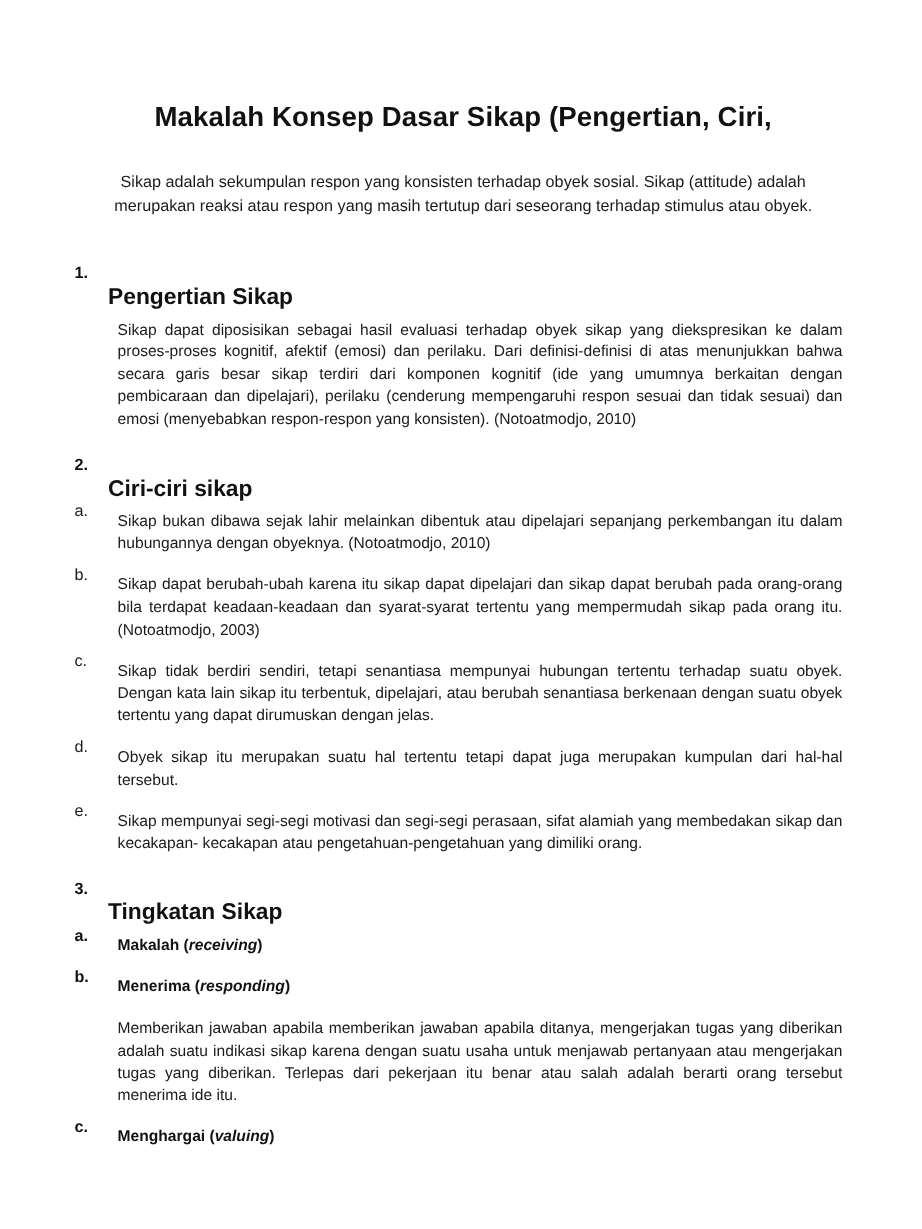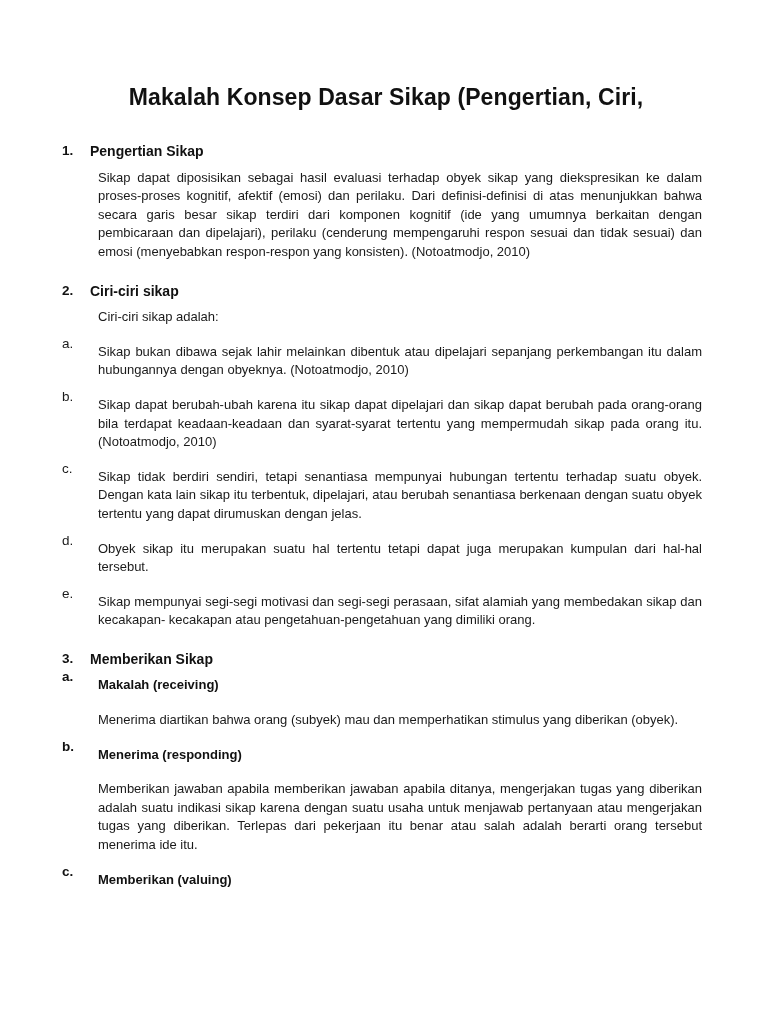--- a/index.html
+++ b/index.html
@@ -41,109 +41,103 @@
   .row { display: flex; align-items: flex-start; }
   .marker {
     flex: 0 0 28px;
     font-size: 13.5px;
     line-height: 18.6px;
     color: #1a1a1a;
   }
   .heading-row .marker, .heading-row .htext { font-weight: bold; color: #111111; }
   .htext {
     flex: 1;
-    font-size: 14px;
+    font-size: 19px;
     line-height: 18.6px;
+    margin-top: 20px;
   }
   .body-text {
     flex: 1;
     margin: 8px;
     font-size: 13px;
     line-height: 18.6px;
     text-align: justify;
     color: #1a1a1a;
   }
   .intro-text { text-align: left; }
   .term { font-weight: bold; color: #111111; }
-  .term .it { }
+  .term .it { font-style: italic; }
   .item { margin: 0; }
 </style>
 </head>
 <body>
 
 <div class="page">
 
   <h1 class="doc-title"><span>Makalah Konsep Dasar Sikap (Pengertian, Ciri,</span><br></h1>
 
+  <p class="abstract">Sikap adalah sekumpulan respon yang konsisten terhadap obyek sosial. Sikap (attitude) adalah merupakan reaksi atau respon yang masih tertutup dari seseorang terhadap stimulus atau obyek.</p>
 
   <div class="sec">
     <div class="row heading-row">
       <span class="marker">1.</span>
       <span class="htext">Pengertian Sikap</span>
     </div>
     <div class="row">
       <span class="marker"></span>
       <p class="body-text">Sikap dapat diposisikan sebagai hasil evaluasi terhadap obyek sikap yang diekspresikan ke dalam proses-proses kognitif, afektif (emosi) dan perilaku. Dari definisi-definisi di atas menunjukkan bahwa secara garis besar sikap terdiri dari komponen kognitif (ide yang umumnya berkaitan dengan pembicaraan dan dipelajari), perilaku (cenderung mempengaruhi respon sesuai dan tidak sesuai) dan emosi (menyebabkan respon-respon yang konsisten). (Notoatmodjo, 2010)</p>
     </div>
   </div>
 
   <div class="sec">
     <div class="row heading-row">
       <span class="marker">2.</span>
       <span class="htext">Ciri-ciri sikap</span>
     </div>
-    <div class="row">
-      <span class="marker"></span>
-      <p class="body-text intro-text">Ciri-ciri sikap adalah:</p>
-    </div>
     <div class="row item">
       <span class="marker">a.</span>
       <p class="body-text">Sikap bukan dibawa sejak lahir melainkan dibentuk atau dipelajari sepanjang perkembangan itu dalam hubungannya dengan obyeknya. (Notoatmodjo, 2010)</p>
     </div>
     <div class="row item">
       <span class="marker">b.</span>
-      <p class="body-text">Sikap dapat berubah-ubah karena itu sikap dapat dipelajari dan sikap dapat berubah pada orang-orang bila terdapat keadaan-keadaan dan syarat-syarat tertentu yang mempermudah sikap pada orang itu. (Notoatmodjo, 2010)</p>
+      <p class="body-text">Sikap dapat berubah-ubah karena itu sikap dapat dipelajari dan sikap dapat berubah pada orang-orang bila terdapat keadaan-keadaan dan syarat-syarat tertentu yang mempermudah sikap pada orang itu. (Notoatmodjo, 2003)</p>
     </div>
     <div class="row item">
       <span class="marker">c.</span>
       <p class="body-text">Sikap tidak berdiri sendiri, tetapi senantiasa mempunyai hubungan tertentu terhadap suatu obyek. Dengan kata lain sikap itu terbentuk, dipelajari, atau berubah senantiasa berkenaan dengan suatu obyek tertentu yang dapat dirumuskan dengan jelas.</p>
     </div>
     <div class="row item">
       <span class="marker">d.</span>
       <p class="body-text">Obyek sikap itu merupakan suatu hal tertentu tetapi dapat juga merupakan kumpulan dari hal-hal tersebut.</p>
     </div>
     <div class="row item">
       <span class="marker">e.</span>
       <p class="body-text">Sikap mempunyai segi-segi motivasi dan segi-segi perasaan, sifat alamiah yang membedakan sikap dan kecakapan- kecakapan atau pengetahuan-pengetahuan yang dimiliki orang.</p>
     </div>
   </div>
 
   <div class="sec">
     <div class="row heading-row">
       <span class="marker">3.</span>
-      <span class="htext">Memberikan Sikap</span>
+      <span class="htext">Tingkatan Sikap</span>
     </div>
 
     <div class="row item heading-row">
       <span class="marker">a.</span>
       <p class="body-text term"><span>Makalah (</span><span class="it">receiving</span><span>)</span></p>
-    </div>
-    <div class="row">
-      <span class="marker"></span>
-      <p class="body-text">Menerima diartikan bahwa orang (subyek) mau dan memperhatikan stimulus yang diberikan (obyek).</p>
     </div>
 
     <div class="row item heading-row">
       <span class="marker">b.</span>
       <p class="body-text term"><span>Menerima (</span><span class="it">responding</span><span>)</span></p>
     </div>
     <div class="row">
       <span class="marker"></span>
       <p class="body-text">Memberikan jawaban apabila memberikan jawaban apabila ditanya, mengerjakan tugas yang diberikan adalah suatu indikasi sikap karena dengan suatu usaha untuk menjawab pertanyaan atau mengerjakan tugas yang diberikan. Terlepas dari pekerjaan itu benar atau salah adalah berarti orang tersebut menerima ide itu.</p>
     </div>
 
     <div class="row item heading-row">
       <span class="marker">c.</span>
-      <p class="body-text term"><span>Memberikan (</span><span class="it">valuing</span><span>)</span></p>
+      <p class="body-text term"><span>Menghargai (</span><span class="it">valuing</span><span>)</span></p>
     </div>
   </div>
 
 </div>
 
 </body></html>

